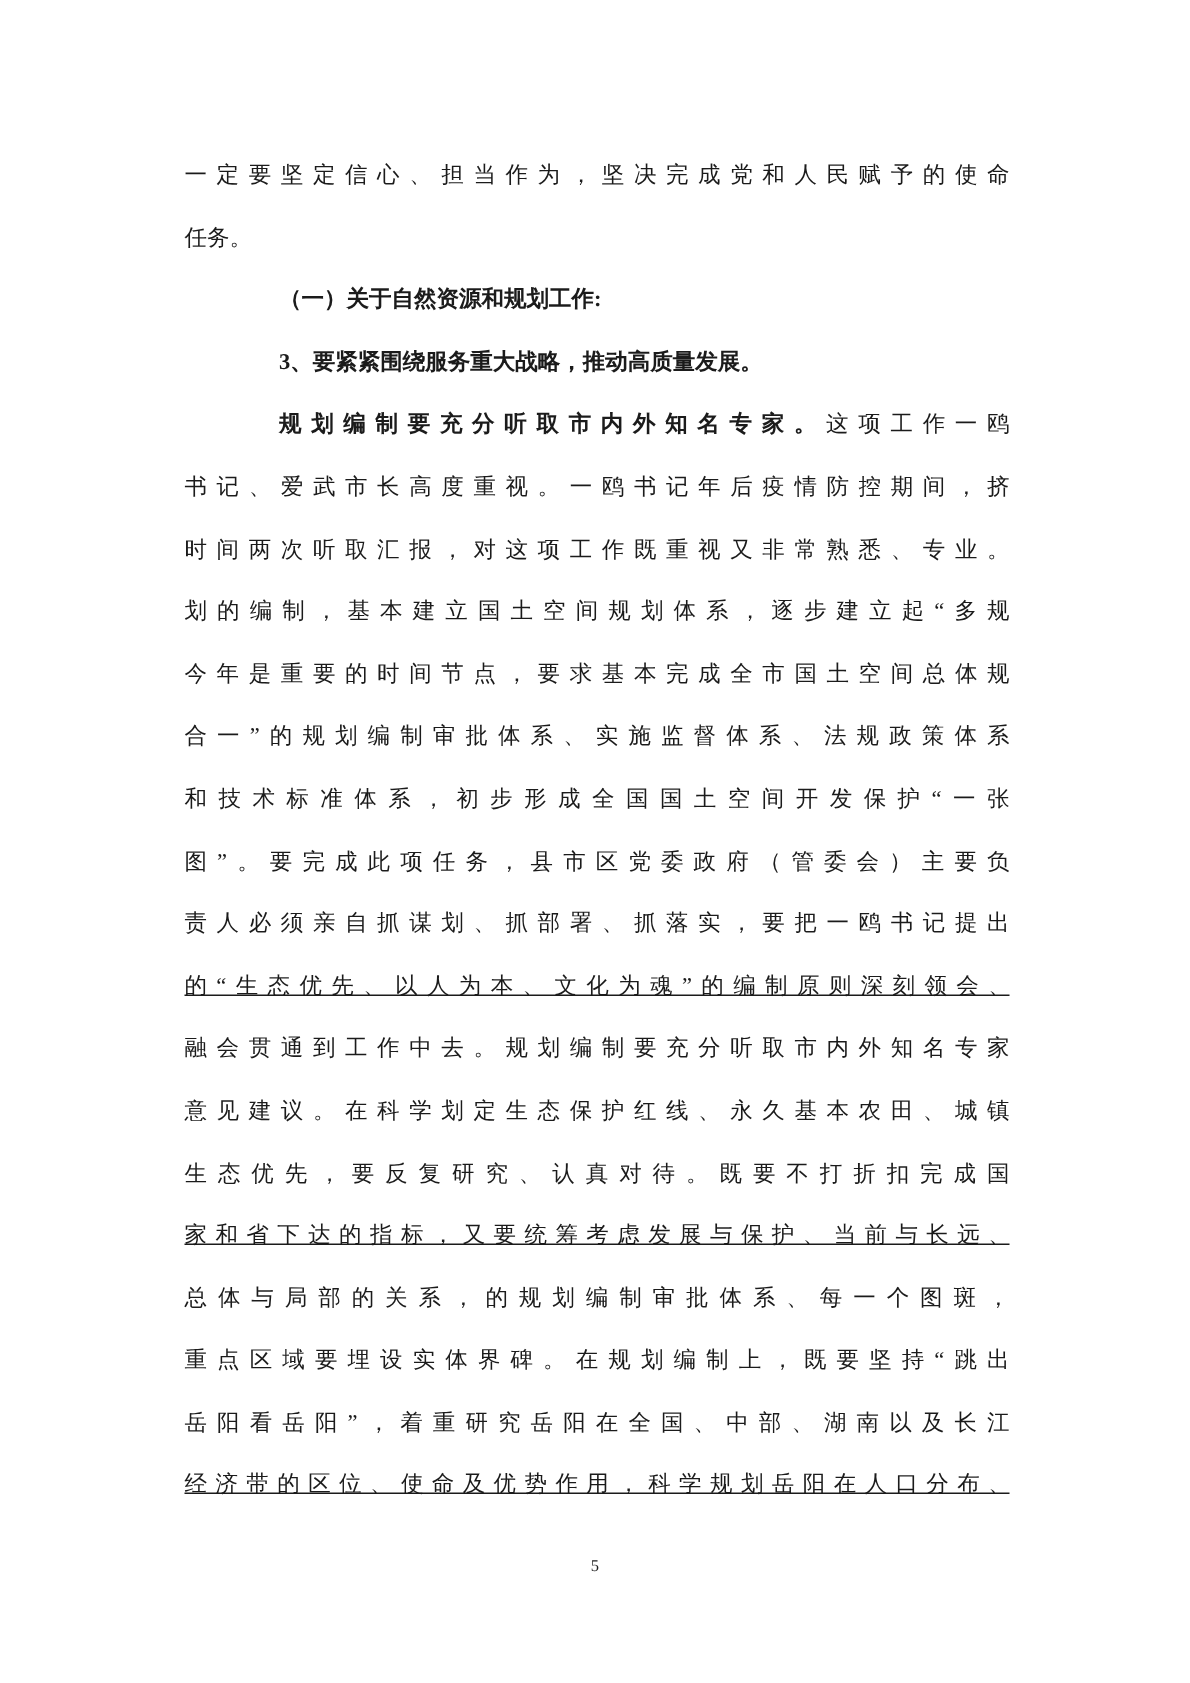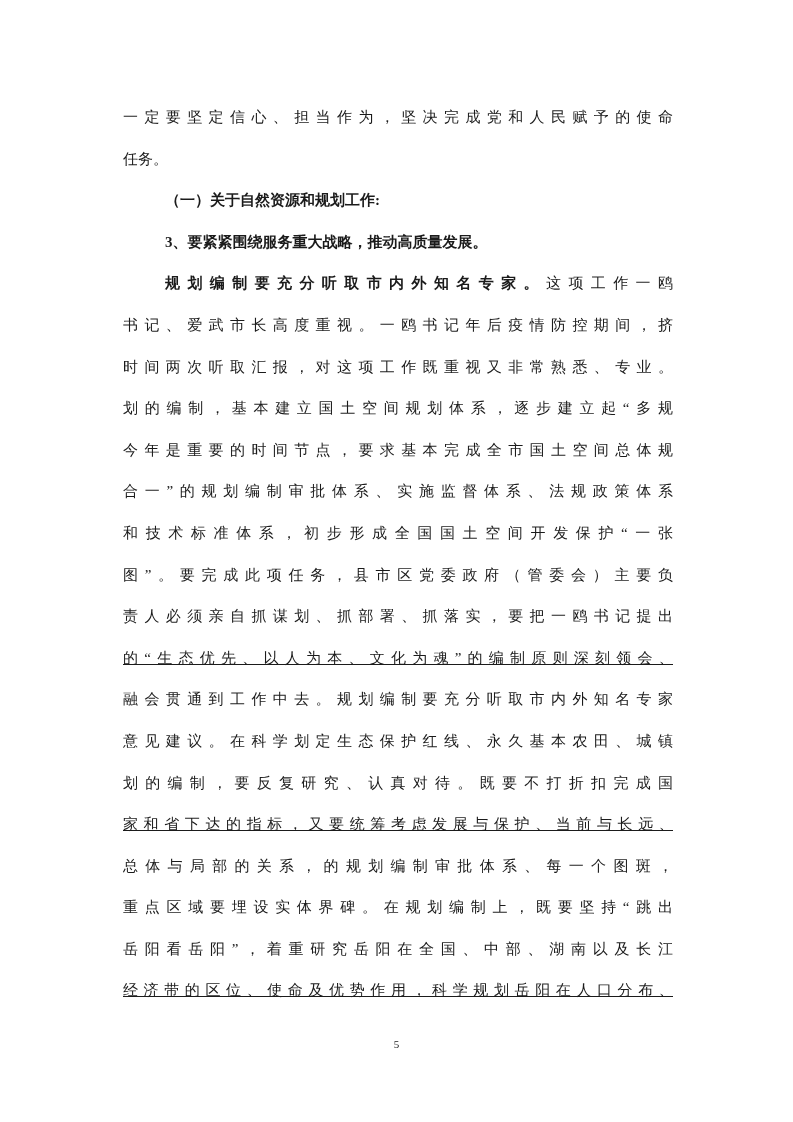--- a/index.html
+++ b/index.html
@@ -27,21 +27,21 @@
     letter-spacing: 0;
     white-space: normal;
     overflow: visible;
   }
   .ind { padding-left: 42px; }
   
   .j { text-align: justify; text-justify: inter-character; }
   .j::after { content: ""; display: inline-block; width: 100%; height: 0; }
   
   .tight { letter-spacing: -0.8px; text-decoration: underline; }
-  .b { font-weight: bold; }
+  .b { font-weight: bold; margin-left: 21px; }
   .page-number {
     position: absolute;
     left: 0; top: 1037px;
     width: 100%;
     text-align: center;
     font-size: 11px;
     line-height: 15px;
     color: #1b1b1b;
   }
 </style>
@@ -59,21 +59,21 @@
       <div class="line j"><span>时间两次听取汇报，对这项工作既重视又非常熟悉、专业。</span></div>
       <div class="line j"><span>划的编制，基本建立国土空间规划体系，逐步建立起“多规</span></div>
       <div class="line j"><span>今年是重要的时间节点，要求基本完成全市国土空间总体规</span></div>
       <div class="line j"><span>合一”的规划编制审批体系、实施监督体系、法规政策体系</span></div>
       <div class="line j"><span>和技术标准体系，初步形成全国国土空间开发保护“一张</span></div>
       <div class="line j"><span>图”。要完成此项任务，县市区党委政府（管委会）主要负</span></div>
       <div class="line j"><span>责人必须亲自抓谋划、抓部署、抓落实，要把一鸥书记提出</span></div>
       <div class="line j tight"><span>的“生态优先、以人为本、文化为魂”的编制原则深刻领会、</span></div>
       <div class="line j"><span>融会贯通到工作中去。规划编制要充分听取市内外知名专家</span></div>
       <div class="line j"><span>意见建议。在科学划定生态保护红线、永久基本农田、城镇</span></div>
-      <div class="line j"><span>划的编制，要反复研究、认真对待。既要不打折扣完成国</span></div>
+      <div class="line j"><span>生态优先，要反复研究、认真对待。既要不打折扣完成国</span></div>
       <div class="line j tight"><span>家和省下达的指标，又要统筹考虑发展与保护、当前与长远、</span></div>
       <div class="line j"><span>总体与局部的关系，的规划编制审批体系、每一个图斑，</span></div>
       <div class="line j"><span>重点区域要埋设实体界碑。在规划编制上，既要坚持“跳出</span></div>
       <div class="line j"><span>岳阳看岳阳”，着重研究岳阳在全国、中部、湖南以及长江</span></div>
       <div class="line j tight"><span>经济带的区位、使命及优势作用，科学规划岳阳在人口分布、</span></div>
     </div>
   <div class="page-number">5</div>
 </div>
 
 </body></html>

